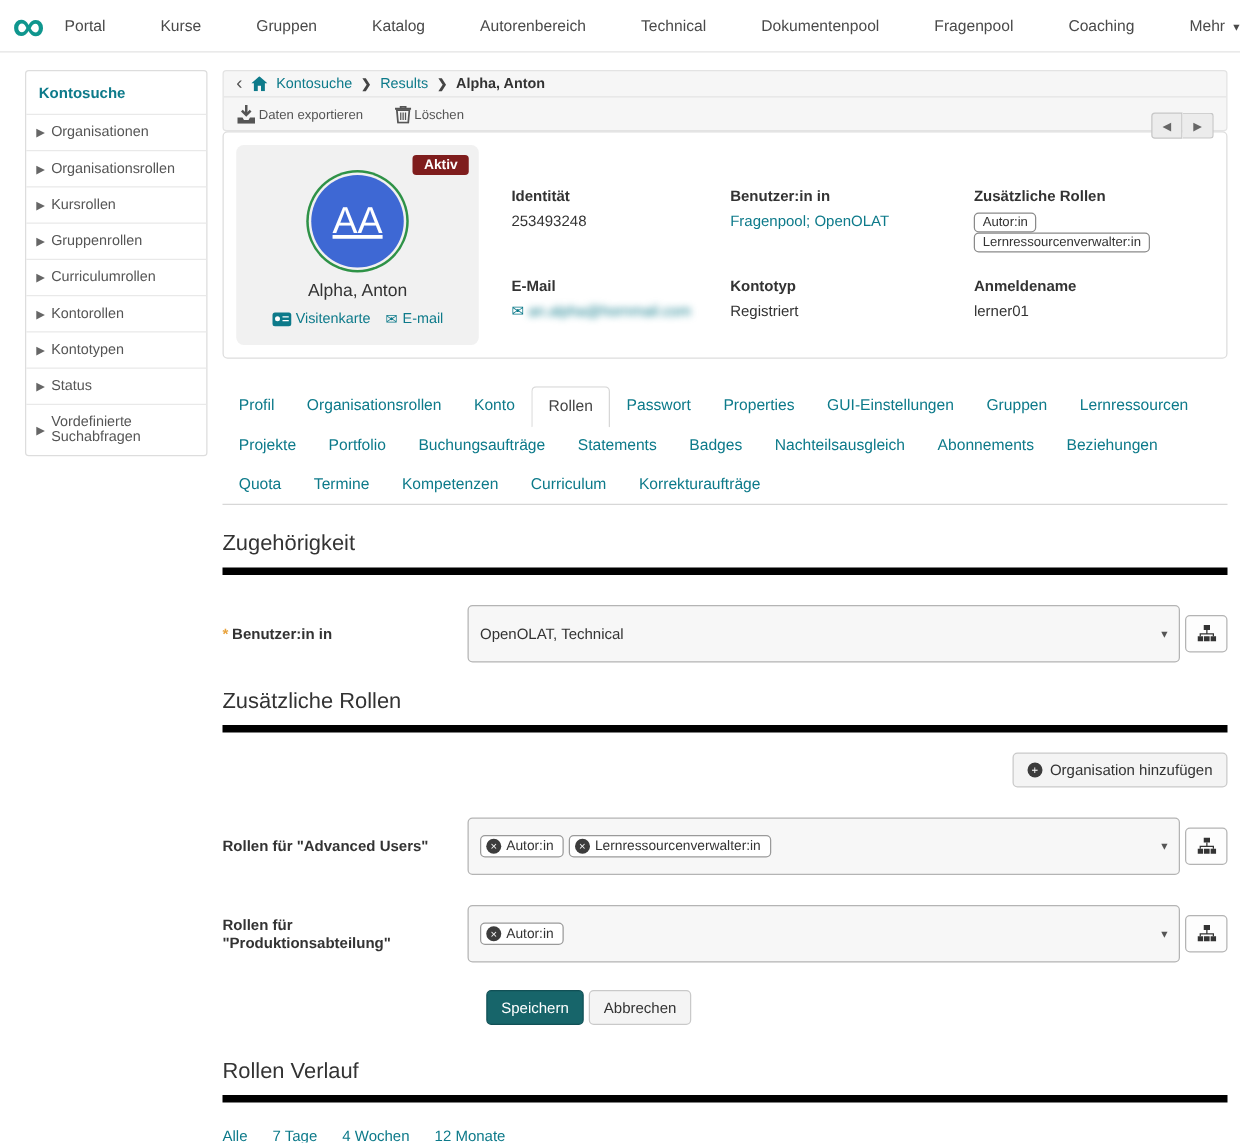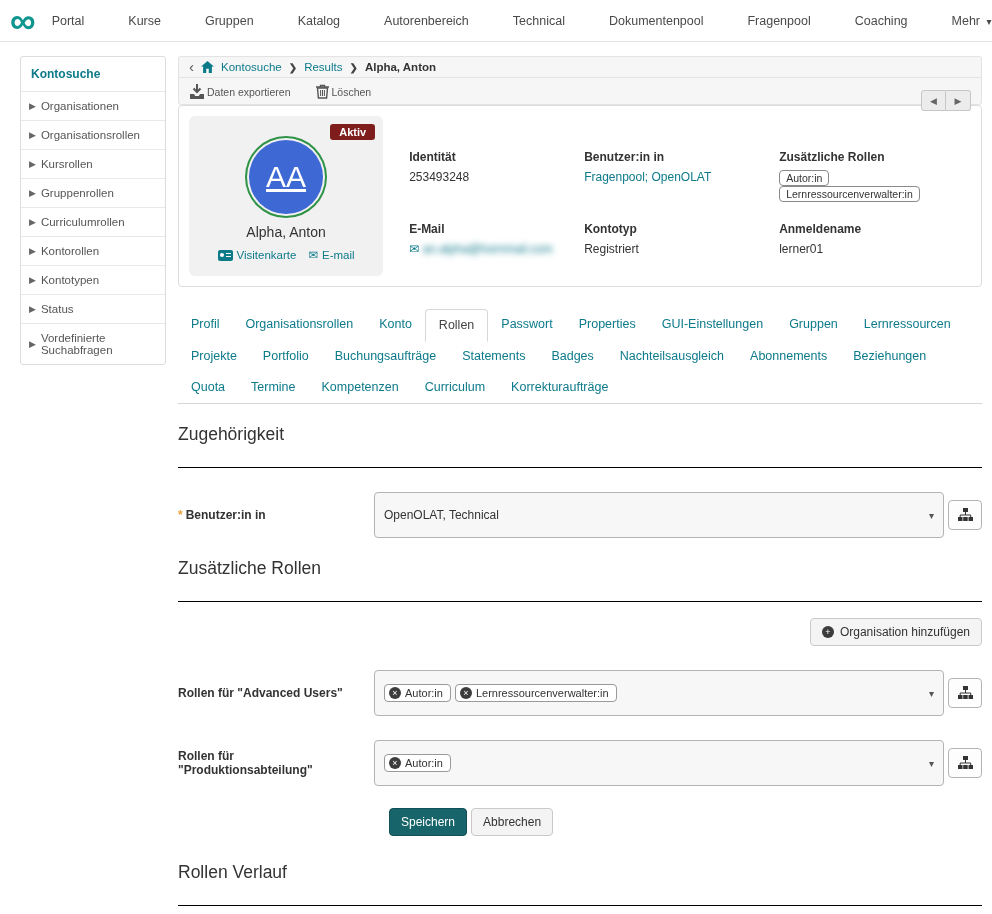--- a/index.html
+++ b/index.html
@@ -82,22 +82,22 @@
   .chip { display:inline-block; border:1px solid #8a8a8a; border-radius:4px; padding:1px 6px;
     font-size:10.5px; background:#fff; margin-right:4px; color:#333; }
 
   
   .tabs { display:flex; flex-wrap:wrap; margin-top:22px; border-bottom:1px solid #d7d7d7;
     font-size:12.5px; }
   .tab { color:#0d7a8a; padding:8px 13px 9px; cursor:pointer; white-space:nowrap; }
   .tab.active { color:#444; background:#fff; border:1px solid #d7d7d7; border-bottom:1px solid #fff;
     border-radius:4px 4px 0 0; margin-bottom:-1px; }
 
-  .sect-h { font-size:17.5px; font-weight:500; color:#333; margin-top:20px; padding-bottom:22px;
-    border-bottom:1px solid #000000; }
+  .sect-h { font-size:17.5px; font-weight:500; color:#333; margin-top:20px; padding-bottom:9px;
+    border-bottom:6px solid #000000; }
 
   
   .frow { display:flex; align-items:center; margin-top:24px; }
   .flabel { flex:0 0 196px; font-weight:bold; padding-right:15px; font-size:12px; }
   .req { color:#e8a33d; margin-right:3px; }
   .fselect { flex:1; height:46px; background:#f7f7f7; border:1px solid #b4b4b4; border-radius:4px;
     display:flex; align-items:center; padding:0 26px 0 9px; position:relative; cursor:pointer; }
   .fselect .sel-caret { position:absolute; right:9px; color:#555; font-size:10px; }
   .tagchip { display:inline-flex; align-items:center; gap:4px; background:#fff;
     border:1px solid #9a9a9a; border-radius:4px; padding:2px 7px 2px 4px; font-size:11px;

